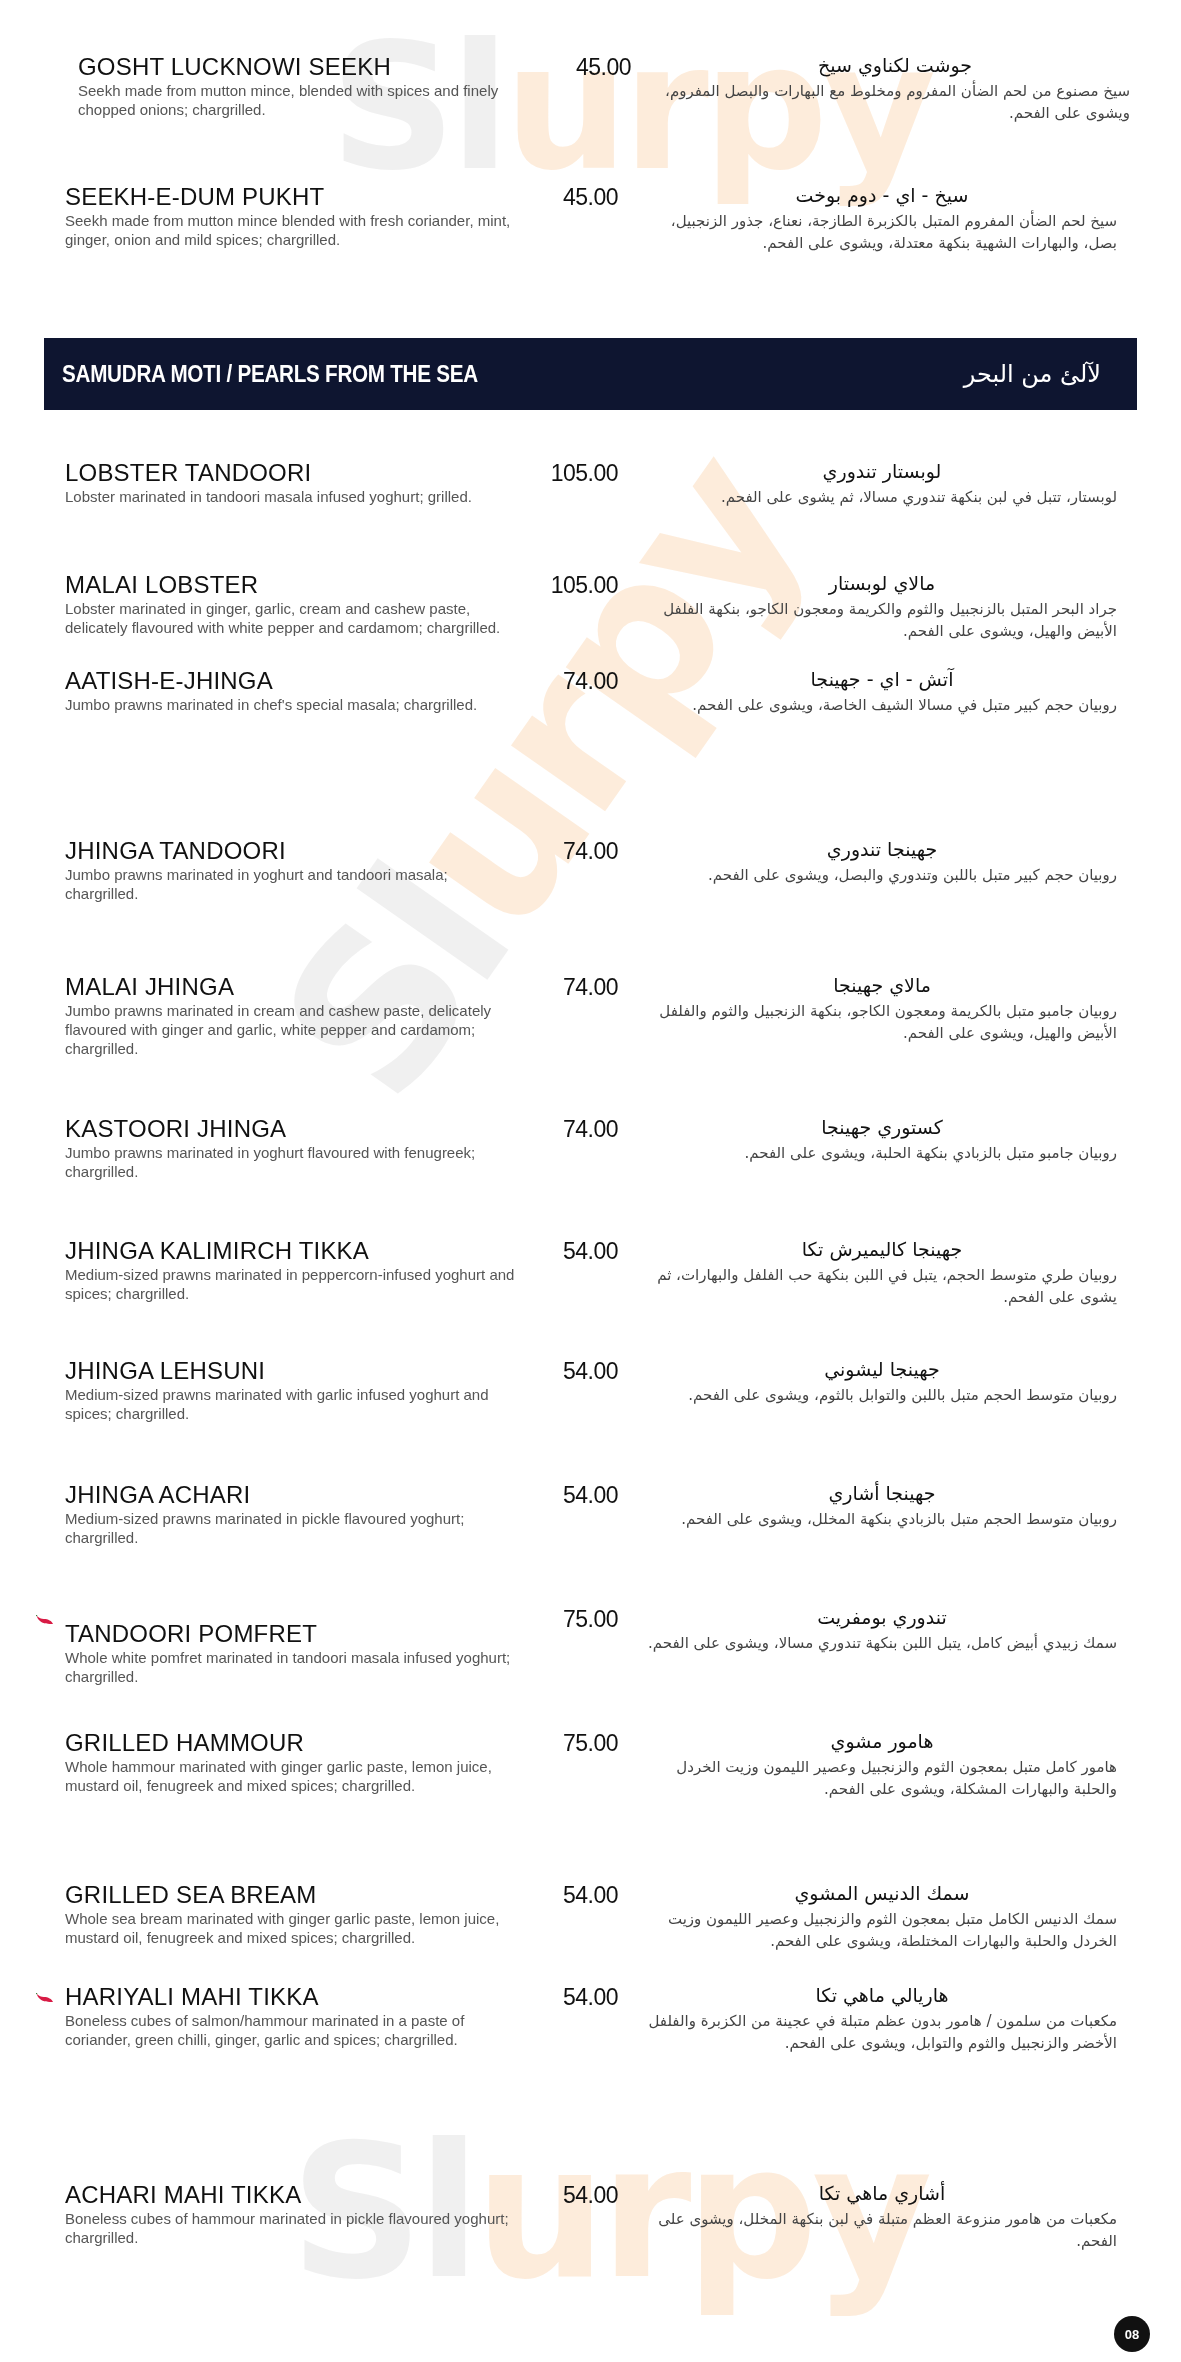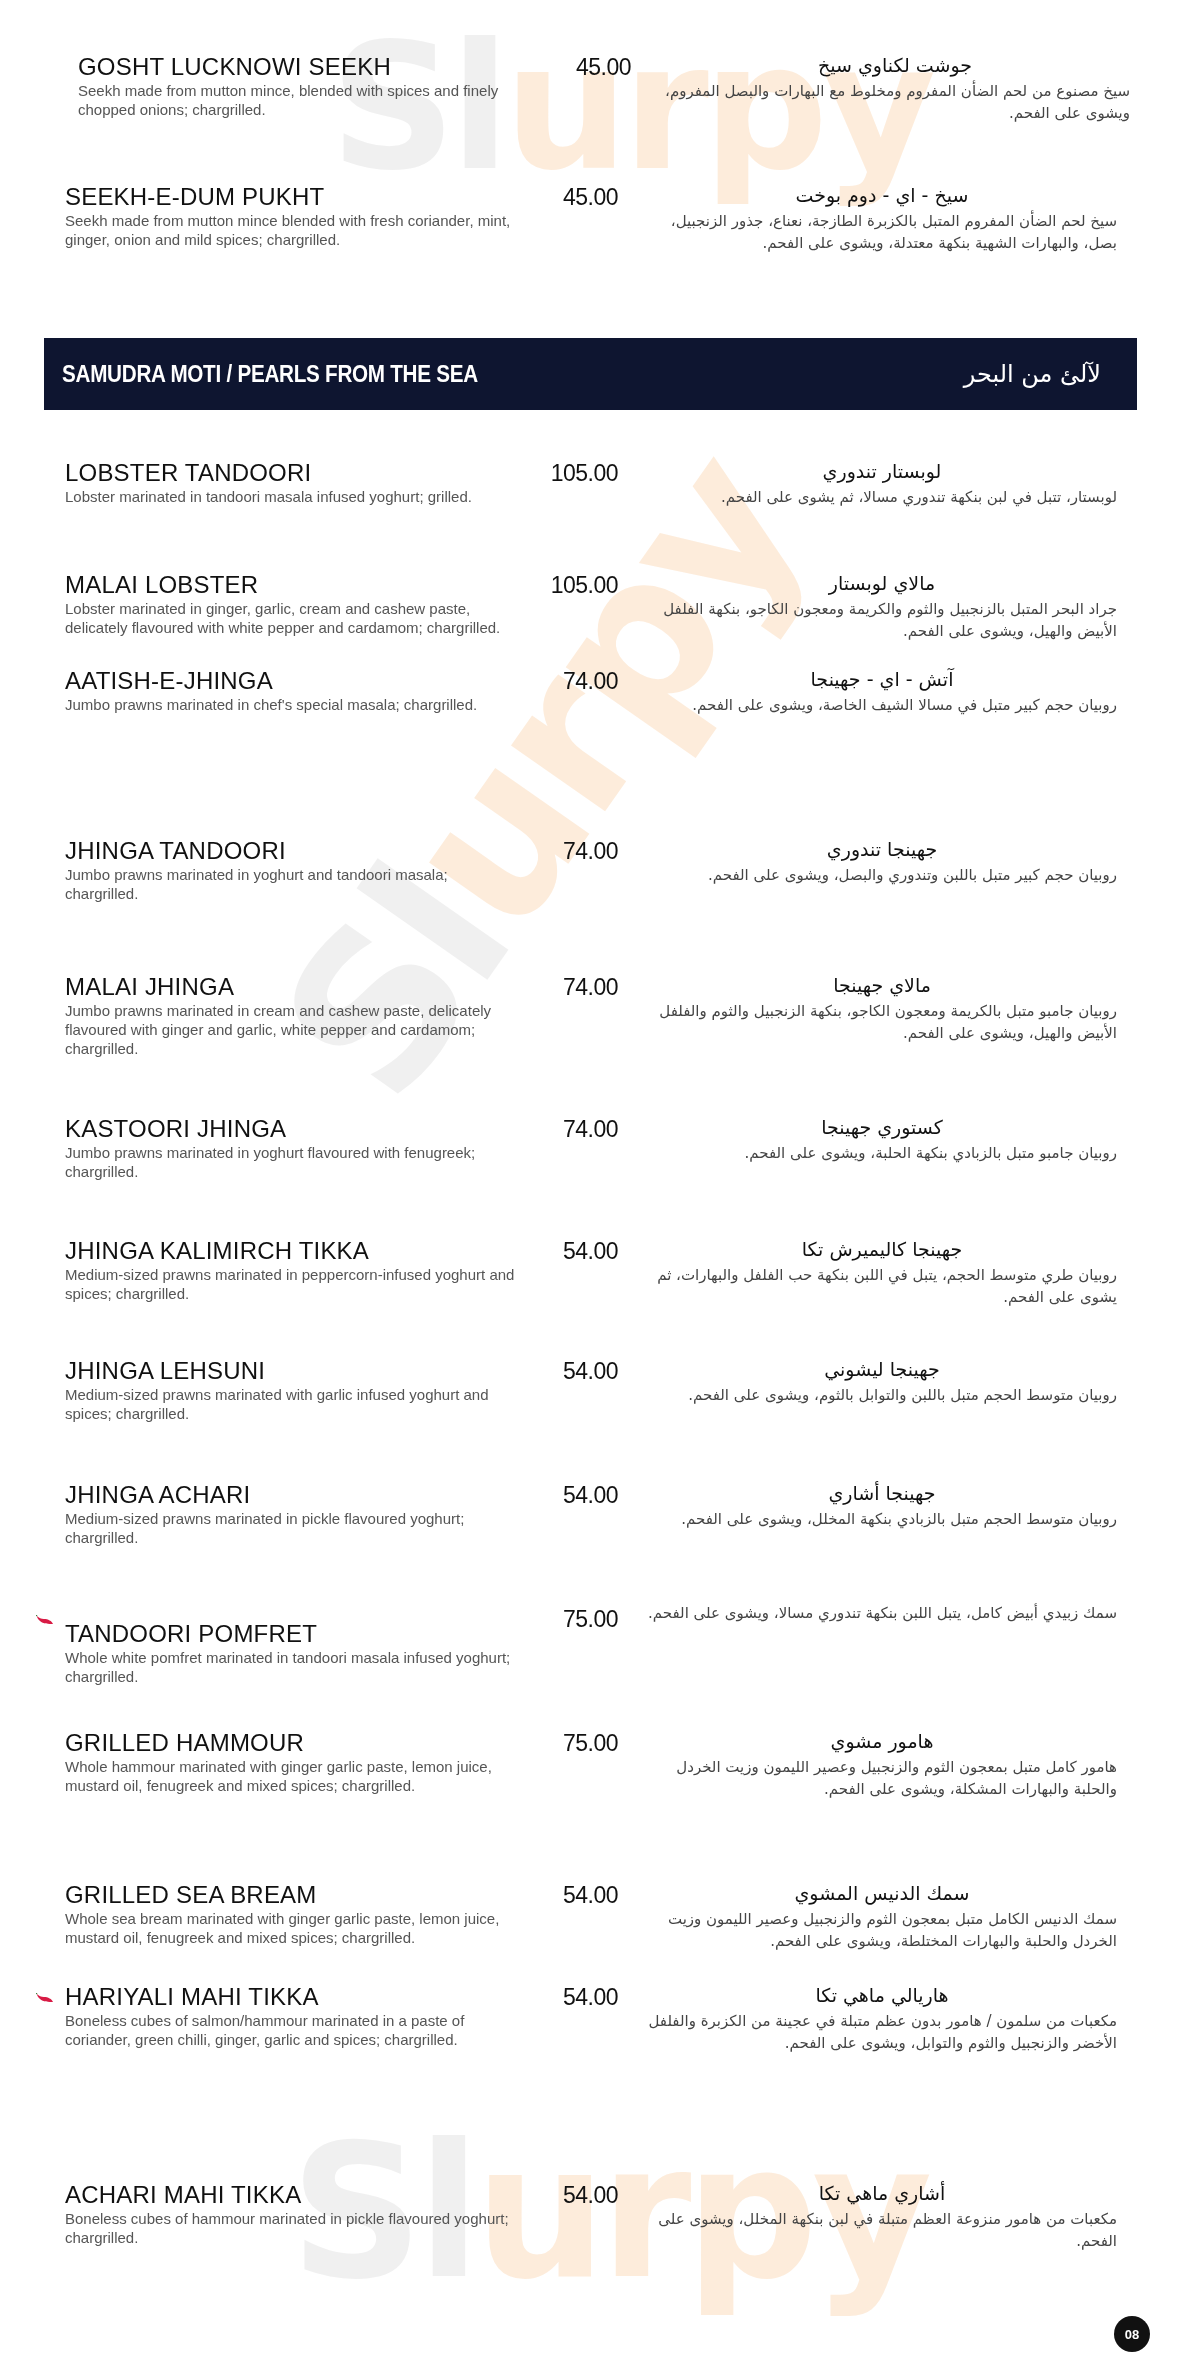--- a/index.html
+++ b/index.html
@@ -184,20 +184,21 @@
     <svg class="chilli" viewBox="0 0 18 10">
       <path d="M1 1 C3 3,5 4,8 4 C12 4,16 6,17 9 C13 9,7 9,4 6 C2 4,1 3,1 1 Z" fill="#d81b45"></path>
       <path d="M1 1 L0 0" stroke="#3a7a3a" stroke-width="1.2"></path>
       </svg>
     <div class="en" style="top:15px">
       <div class="en-name">TANDOORI POMFRET</div>
       <div class="en-desc">Whole white pomfret marinated in tandoori masala infused yoghurt; chargrilled.</div>
     </div>
     <div class="price">75.00</div>
     <div class="ar" style="top:-4px">
+      <div class="ar-name">تندوري بومفريت</div>
       <div class="ar-desc">سمك زبيدي أبيض كامل، يتبل اللبن بنكهة تندوري مسالا، ويشوى على الفحم.</div>
     </div>
     </div>
     <div class="item" style="top: 1730px;">
 
     <div class="en" style="top:0">
       <div class="en-name">GRILLED HAMMOUR</div>
       <div class="en-desc">Whole hammour marinated with ginger garlic paste, lemon juice, mustard oil, fenugreek and mixed spices; chargrilled.</div>
     </div>
     <div class="price">75.00</div>

